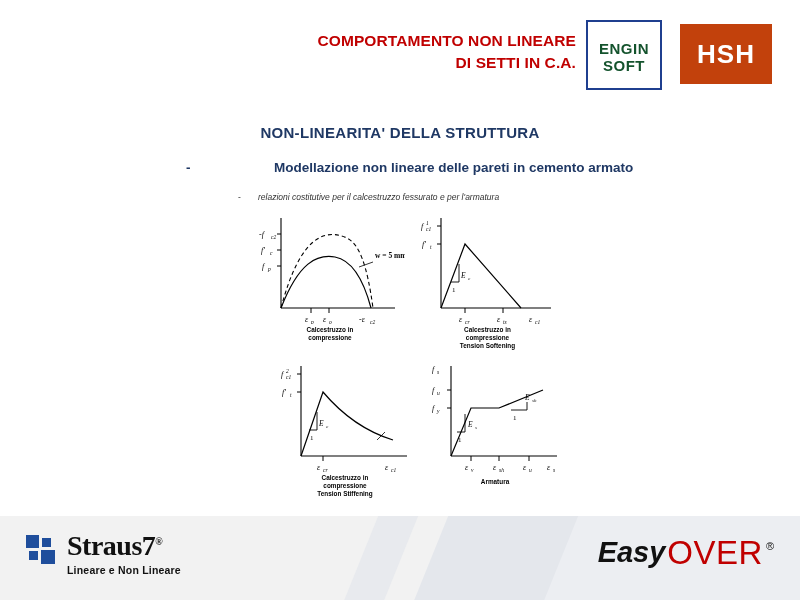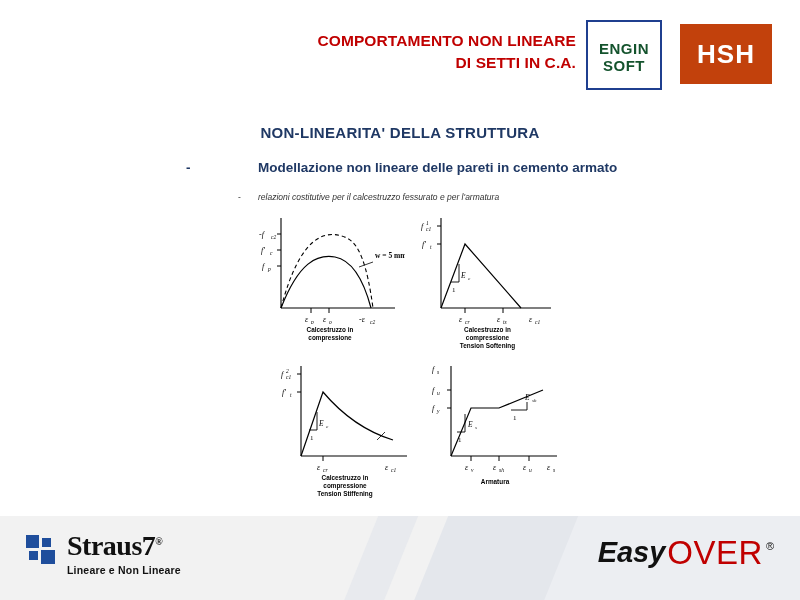--- a/index.html
+++ b/index.html
@@ -114,21 +114,21 @@
     font-size: 13.5px;
     font-weight: bold;
   }
   .bullet-1 .dash {
     position: absolute;
     left: 0; top: 0;
     color: #1f3864;
   }
   .bullet-1 .txt {
     display: block;
-    margin-left: 24px;
+    margin-left: 40px;
     padding-left: 48px;
   }
   .bullet-2 {
     position: absolute;
     left: 238px; top: 192px;
     width: 420px;
     color: #333333;
     font-size: 8.5px;
     font-weight: normal;
   }

